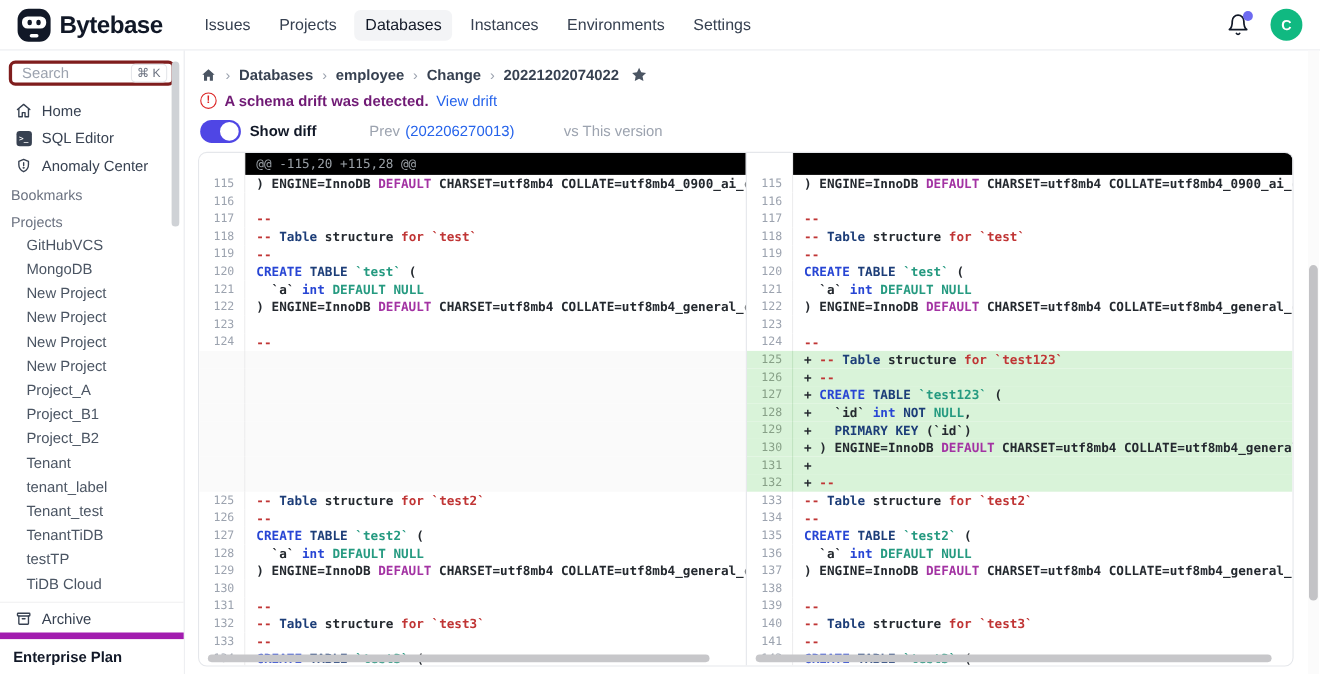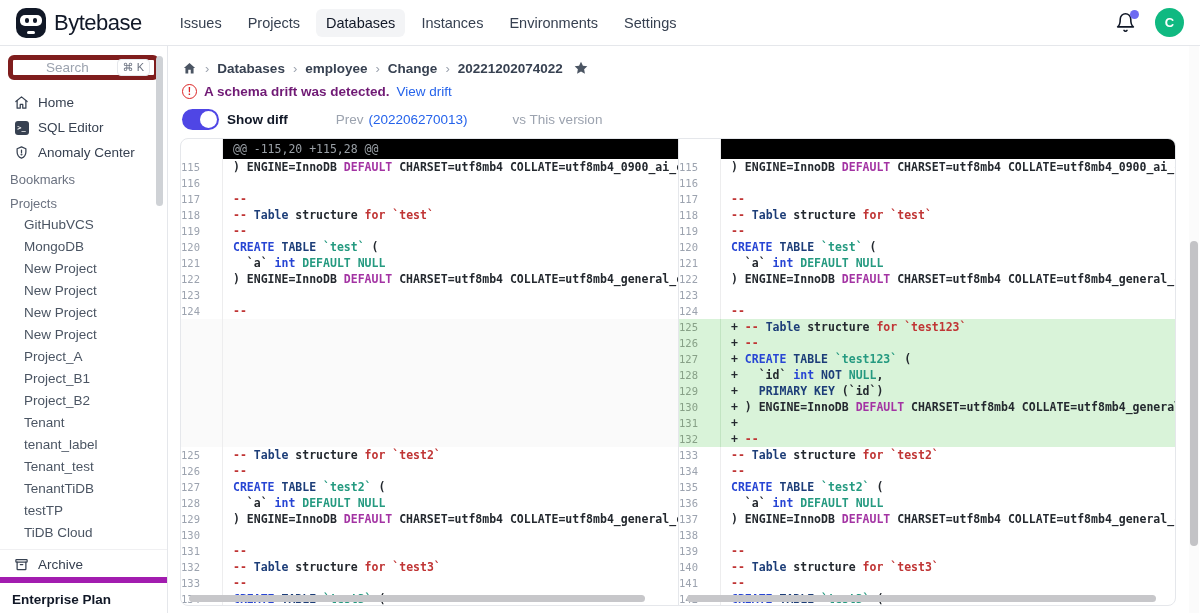--- a/index.html
+++ b/index.html
@@ -8,21 +8,21 @@
 
   
   .navbar { height:46px; display:flex; align-items:center; padding:0 16px;
     border-bottom:1px solid #e5e7eb; background:#fff; }
   .brand { display:flex; align-items:center; gap:8px; margin-right:28px; }
   .logo { width:30px; height:30px; background:#111827; border-radius:10px; position:relative; }
   .logo .band { position:absolute; left:4px; top:7px; width:22px; height:11px; background:#fff; border-radius:5px; }
   .logo .eye { position:absolute; top:10px; width:4px; height:5px; background:#111827; border-radius:2px; }
   .logo .eye.l { left:9px; } .logo .eye.r { left:17px; }
   .logo .chin { position:absolute; left:11px; bottom:4px; width:8px; height:3px; background:#fff; border-radius:2px; }
-  .brand-name { font-size:22px; font-weight:400; color:#111827; letter-spacing:-0.5px; }
+  .brand-name { font-size:22px; font-weight:700; color:#111827; letter-spacing:-0.5px; }
   .nav-items { display:flex; align-items:center; gap:6px; flex:1; }
   .nav-item { font-size:14.5px; color:#374151; padding:6px 10px; border-radius:6px; cursor:pointer; }
   .nav-item.active { background:#f3f4f6; color:#111827; }
   .nav-right { display:flex; align-items:center; gap:18px; }
   .bell-wrap { position:relative; width:22px; height:22px; color:#111827; }
   .bell-dot { position:absolute; top:-2px; right:-2px; width:9px; height:9px; border-radius:50%; }
   .avatar { width:29px; height:29px; border-radius:50%; color:#fff; font-size:13px; font-weight:700;
     display:flex; align-items:center; justify-content:center; }
 
   
@@ -30,22 +30,22 @@
   .sidebar { width:168px; border-right:1px solid #e5e7eb; position:relative;
     display:flex; flex-direction:column; background:#fff; }
   .sb-scroll-thumb { position:absolute; right:4px; top:10px; width:7px; height:150px;
     background:#cfd2d6; border-radius:4px; }
   .main { flex:1; position:relative; background:#fff; padding:10px 0 0 12px; }
   .page-vscroll { position:absolute; right:1px; top:0; width:10px; height:567px; background:#fbfbfb; }
   .page-vscroll .thumb { position:absolute; left:1px; top:195px; width:8px; height:305px;
     background:#c3c3c6; border-radius:4px; }
 
   
-  .search-box { margin:9px 8px 10px 8px; height:25px; border:5px solid #7f1d1d; border-radius:6px;
-    display:flex; align-items:center; padding:0 4px 0 9px; gap:4px;text-align:center; }
+  .search-box { margin:9px 8px 10px 8px; height:25px; border:3px solid #7f1d1d; border-radius:6px;
+    display:flex; align-items:center; padding:0 4px 0 9px; gap:4px; }
   .search-ph { flex:1; font-size:13.5px; color:#9ca3af; }
   .kbd { border:1px solid #e5e7eb; border-radius:4px; font-size:11px; color:#6b7280;
     padding:1px 5px; background:#fff; white-space:nowrap; }
   .sb-nav { padding:0 8px; }
   .sb-item { display:flex; align-items:center; gap:9px; padding:5px 6px; font-size:13.5px;
     color:#374151; border-radius:6px; cursor:pointer; }
   .sb-item .ico { width:15px; height:15px; color:#374151; flex:none; display:flex; align-items:center; justify-content:center; }
   .term-ico { width:14px; height:14px; background:#374151; border-radius:3px; color:#fff;
     font-size:7px; font-weight:700; display:flex; align-items:center; justify-content:center;
     font-family:"DejaVu Sans Mono", monospace; }
@@ -74,21 +74,21 @@
   .toggle-label { font-size:13.5px; font-weight:700; color:#111827; }
   .muted { font-size:13.5px; color:#9ca3af;padding-left:40px; }
 
   
   .diff-wrap { width:996px; height:468px; border:1px solid #e5e7eb; border-radius:8px;
     overflow:hidden; display:flex; position:relative; background:#fff; }
   .pane { width:50%; overflow:hidden; position:relative; }
   .pane.right { border-left:1px solid #e5e7eb; }
   .drow { display:flex; height:16px; line-height:16px; }
   .drow.hdr { height:20px; line-height:20px; }
-  .gut { width:42px; flex:none; text-align:left; padding-right:9px;
+  .gut { width:42px; flex:none; text-align:right; padding-right:9px;
     font-family:"DejaVu Sans Mono", monospace; font-size:10.5px; color:#9ca3af;
     border-right:1px solid #ededee; }
   .code { flex:1; padding-left:10px; white-space:pre; overflow:hidden;
     font-family:"DejaVu Sans Mono", monospace; font-size:11.5px; font-weight:600; color:#24292f; }
   .drow.hdr .code { background:#000000; font-weight:400; }
   .drow.add { background:#d9f3d9; }
   .drow.add .gut { color:#87a087; border-right-color:#c2e4c2; }
   .drow.blank { background:#fafafa; }
   .sg-p { color:#24292f; } .sg-k1 { color:#2745d4; } .sg-k2 { color:#1c3d78; }
   .sg-nm { color:#259a80; } .sg-cm { color:#c03535; } .sg-mg { color:#a333a3; }

